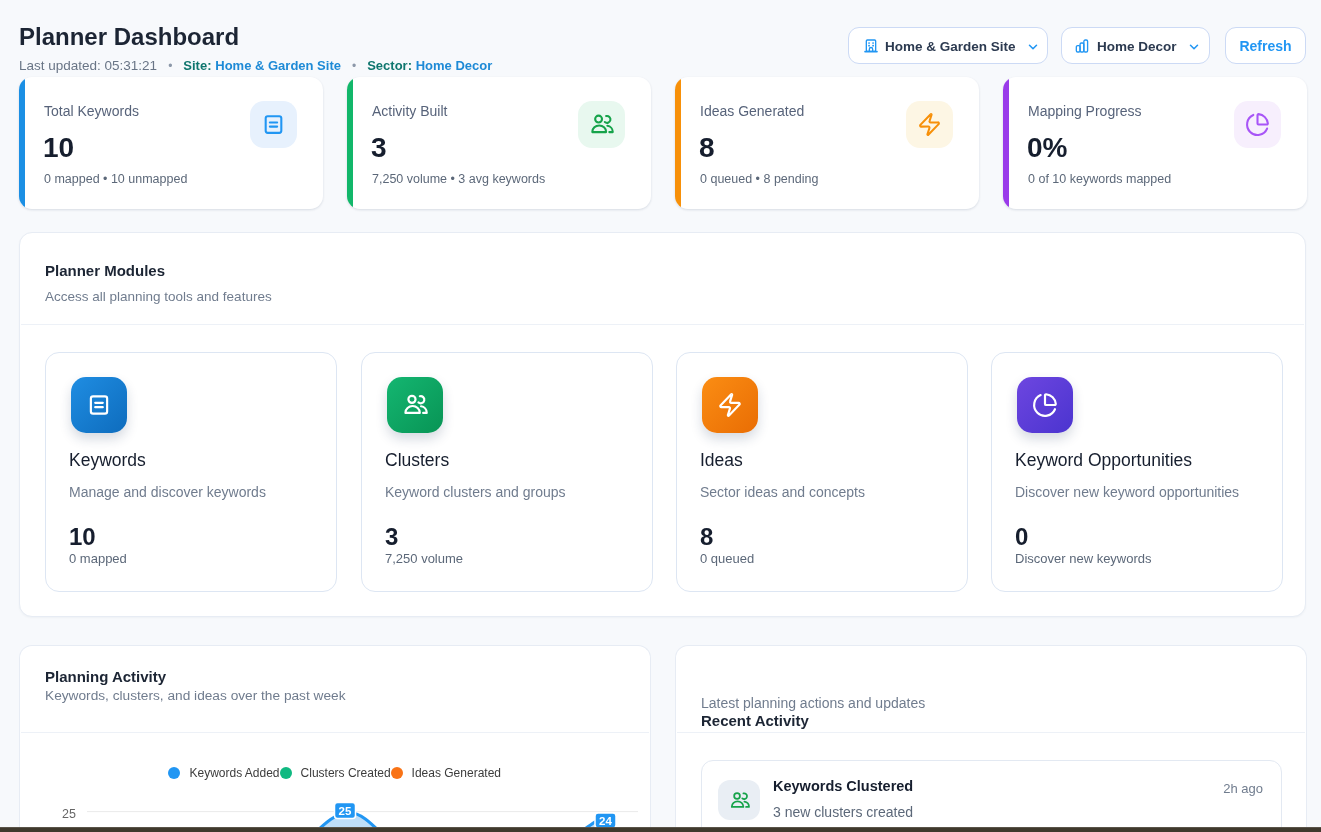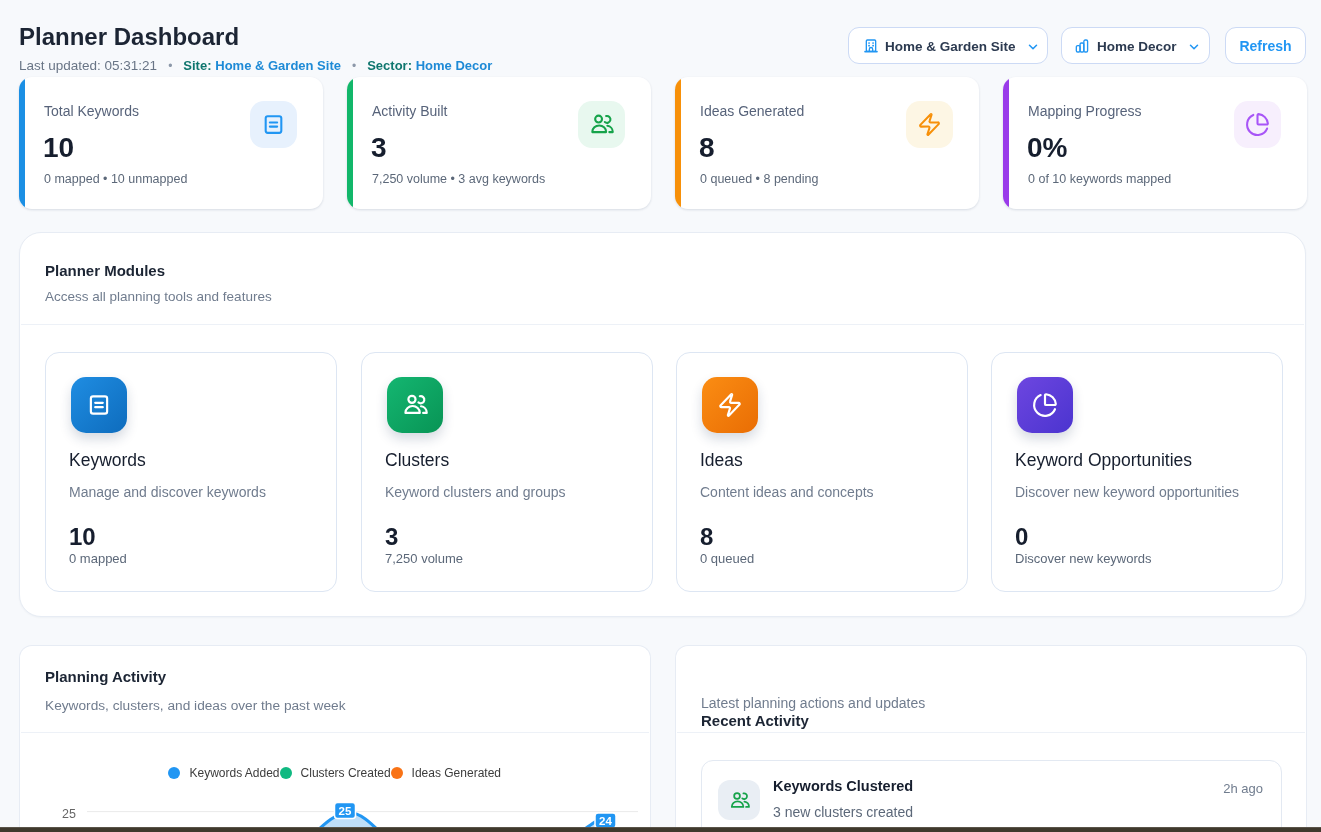--- a/index.html
+++ b/index.html
@@ -16,21 +16,21 @@
 .topbtn { position:absolute; top:27px; height:37px; background:#fff; border:1px solid #ccdaf5; border-radius:11px; display:flex; align-items:center; padding:0 28px; font-size:13.5px; font-weight:bold; color:#2c3a50; white-space:nowrap; }
 .topbtn svg { flex:none; }
 
 .statcard { position:absolute; top:77px; width:304px; height:132px; background:#fff; border-radius:13px; box-shadow:0 1px 3px rgba(24,39,75,0.09), 0 1px 2px rgba(24,39,75,0.05); overflow:hidden; }
 .statcard .accent { position:absolute; left:0; top:0; bottom:0; width:6px; }
 .statcard .label { position:absolute; left:25px; top:26px; font-size:14px; color:#57637a; }
 .statcard .num { position:absolute; left:24px; top:55px; font-size:28px; font-weight:bold; color:#161e2e; }
 .statcard .sub { position:absolute; left:25px; top:95px; font-size:12.5px; color:#5c6879; }
 .iconbox { position:absolute; right:26px; top:24px; width:47px; height:47px; border-radius:14px; display:flex; align-items:center; justify-content:center; }
 
-.panel { position:absolute; left:19px; top:232px; width:1287px; height:385px; background:#fff; border:1px solid #e7ecf4; border-radius:22px; box-shadow:0 1px 2px rgba(24,39,75,0.04); }
+.panel { position:absolute; left:19px; top:232px; width:1287px; height:385px; background:#fff; border:1px solid #e7ecf4; border-radius:13px; box-shadow:0 1px 2px rgba(24,39,75,0.04); }
 .ph { position:absolute; left:25px; font-size:15px; font-weight:bold; color:#1c2534; }
 .ps { position:absolute; left:25px; font-size:13.5px; color:#707c8e; }
 .pdiv { position:absolute; left:1px; right:1px; height:1px; background:#edf1f7; }
 
 .modcard { position:absolute; top:119px; width:292px; height:240px; border:1.5px solid #dde6f3; border-radius:14px; background:#fff; }
 .modtile { position:absolute; left:24.5px; top:23.5px; width:56px; height:56px; border-radius:15px; display:flex; align-items:center; justify-content:center; box-shadow:0 6px 12px rgba(30,50,90,0.18); }
 .modcard .t { position:absolute; left:23px; top:97px; font-size:17.5px; font-weight:normal; color:#161e2e; }
 .modcard .d { position:absolute; left:23px; top:131px; font-size:14px; color:#707c8e; }
 .modcard .n { position:absolute; left:23px; top:170px; font-size:24px; font-weight:bold; color:#161e2e; }
 .modcard .s { position:absolute; left:23px; top:198px; font-size:13px; color:#5c6879; }
@@ -163,42 +163,42 @@
     <div class="s">7,250 volume</div>
   </div>
 
   <div class="modcard" style="left:656px;">
     <div class="modtile" style="background:linear-gradient(135deg,#fb8d13,#e96d04);">
       <svg width="26" height="26" viewBox="0 0 24 24" fill="none" stroke="#fff" stroke-width="2" stroke-linecap="round" stroke-linejoin="round">
         <path d="M4 14a1 1 0 0 1-.78-1.63l9.9-10.2a.5.5 0 0 1 .86.46l-1.92 6.02A1 1 0 0 0 13 10h7a1 1 0 0 1 .78 1.63l-9.9 10.2a.5.5 0 0 1-.86-.46l1.92-6.02A1 1 0 0 0 11 14z"></path>
       </svg>
     </div>
     <div class="t">Ideas</div>
-    <div class="d">Content ideas and concepts</div>
+    <div class="d">Sector ideas and concepts</div>
     <div class="n">8</div>
     <div class="s">0 queued</div>
   </div>
 
   <div class="modcard" style="left:971px;">
     <div class="modtile" style="background:linear-gradient(135deg,#6d46e0,#4b34cf);">
       <svg width="26" height="26" viewBox="0 0 24 24" fill="none" stroke="#fff" stroke-width="2" stroke-linecap="round" stroke-linejoin="round">
         <path d="M21 12c.55 0 1-.45.95-1a10 10 0 0 0-8.95-8.95c-.55-.05-1 .4-1 .95v8a1 1 0 0 0 1 1z"></path>
         <path d="M21.21 15.89A10 10 0 1 1 8 2.83"></path>
       </svg>
     </div>
     <div class="t">Keyword Opportunities</div>
     <div class="d">Discover new keyword opportunities</div>
     <div class="n">0</div>
     <div class="s">Discover new keywords</div>
   </div>
 </div>
 
 <div class="bigcard" style="left:19px;">
   <div class="ph" style="top:22px;">Planning Activity</div>
-  <div class="ps" style="top:52px; font-size:13.7px;">Keywords, clusters, and ideas over the past week</div>
+  <div class="ps" style="top:42px; font-size:13.7px;">Keywords, clusters, and ideas over the past week</div>
   <div class="pdiv" style="top:86px;"></div>
   <div class="legend">
     <div class="it"><span class="dotc" style="background:#2196f3;"></span>Keywords Added</div>
     <div class="it"><span class="dotc" style="background:#10b981;"></span>Clusters Created</div>
     <div class="it"><span class="dotc" style="background:#f97316;"></span>Ideas Generated</div>
   </div>
   <svg class="abs" style="left:0; top:150px;" width="631" height="37" viewBox="0 0 631 37">
     <g transform="translate(-19,-795)">
       <text x="75" y="817" font-size="12.5" fill="#666" text-anchor="end" font-family="Liberation Sans">25</text>
       <line x1="86" y1="810.6" x2="637" y2="810.6" stroke="#eaeaea" stroke-width="1"></line>

